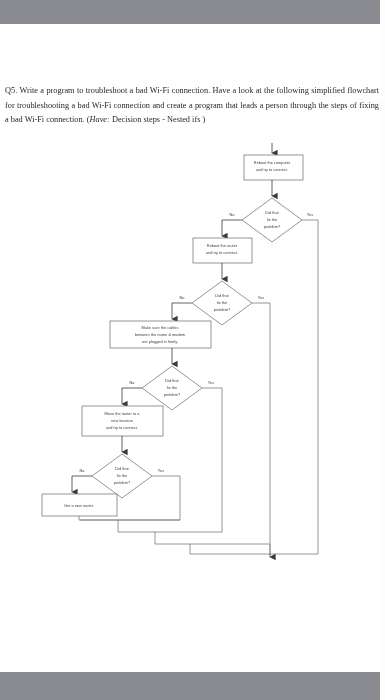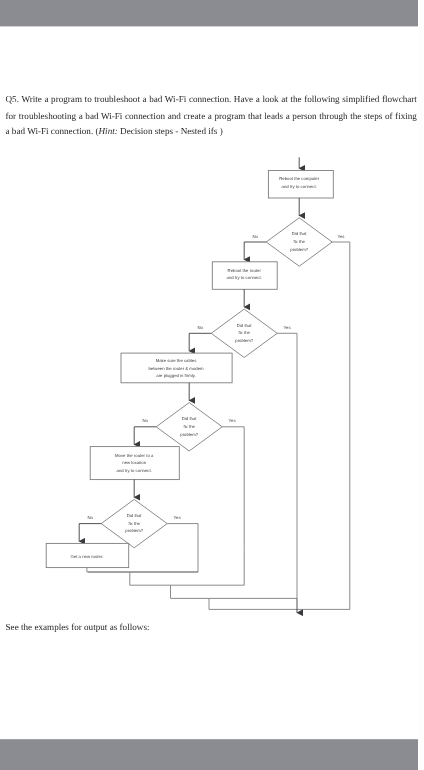--- a/index.html
+++ b/index.html
@@ -34,21 +34,21 @@
 </head>
 <body>
 
 <div class="page">
 
   <div class="bar-top"></div>
   <div class="bar-bottom"></div>
   <div class="edge-right"></div>
 
   <div class="para">
-    <p><span>Q5. Write a program to troubleshoot a bad Wi-Fi connection. Have a look at the following simplified flowchart for troubleshooting a bad Wi-Fi connection and create a program that leads a person through the steps of fixing a bad Wi-Fi connection. (</span><span class="it">Hint:</span><span> Decision steps - Nested ifs )</span></p>
+    <p><span>Q5. Write a program to troubleshoot a bad Wi-Fi connection. Have a look at the following simplified flowchart for troubleshooting a bad Wi-Fi connection and create a program that leads a person through the steps of fixing a bad Wi-Fi connection. (</span><span class="it">Have:</span><span> Decision steps - Nested ifs )</span></p>
   </div>
 
   <div class="chart">
     <svg width="385" height="420" viewBox="0 0 385 420" xmlns="http://www.w3.org/2000/svg">
       <defs>
         <marker id="ah" markerWidth="7" markerHeight="7" refX="3.2" refY="5.6" orient="auto" markerUnits="userSpaceOnUse">
           <path d="M0,0 L6.4,0 L3.2,6.2 Z" fill="#3a3a3c"></path>
         </marker>
       </defs>
 
@@ -137,15 +137,14 @@
         <text x="122" y="337">fix the</text>
         <text x="122" y="344">problem?</text>
         <text x="82" y="332">No</text>
         <text x="161" y="332">Yes</text>
 
         <text x="79" y="367">Get a new router.</text>
       </g>
     </svg>
   </div>
 
-  <div class="closing">See the examples for output as follows:</div>
 
 </div>
 
 </body></html>

